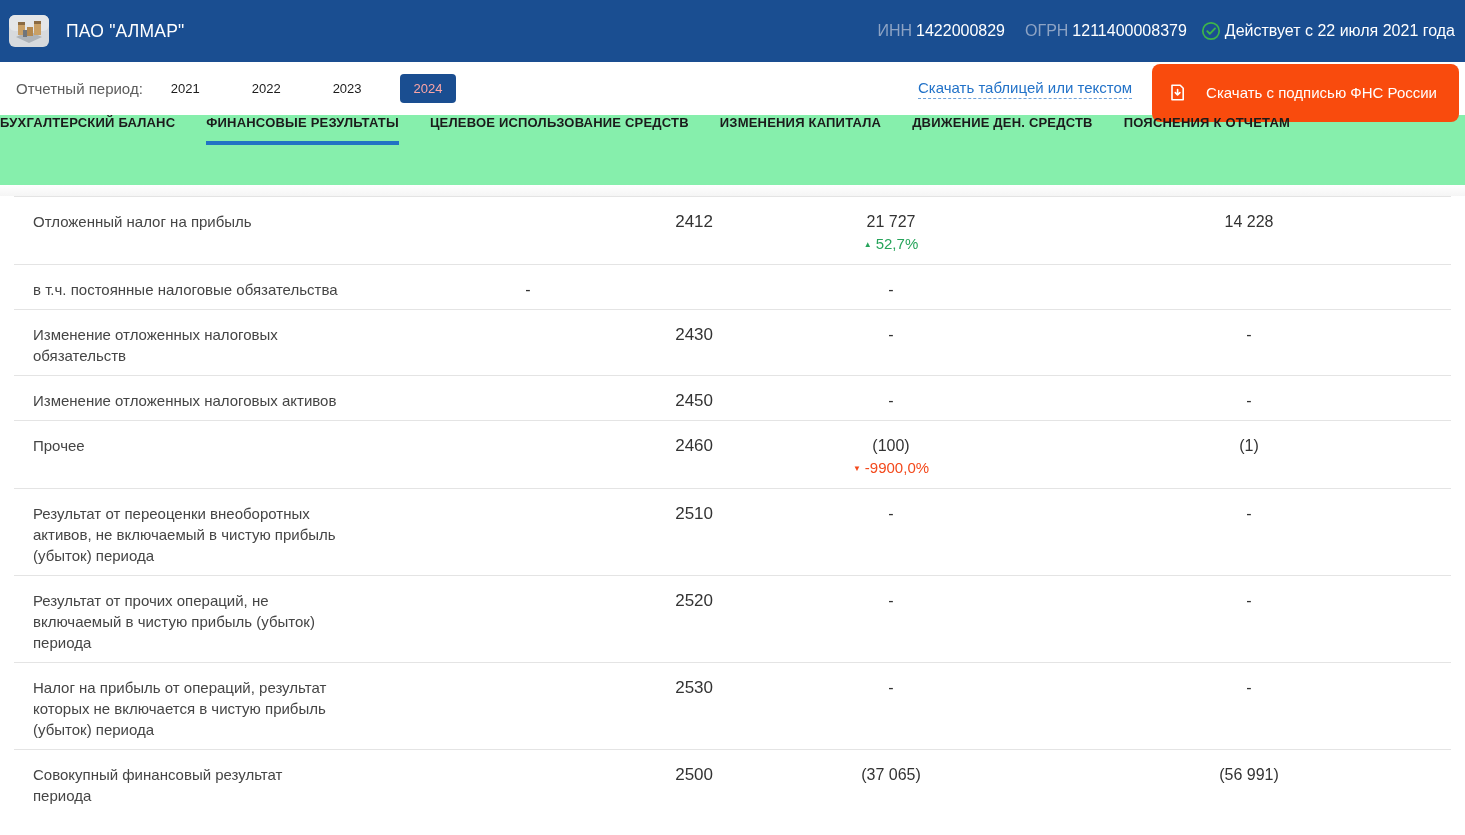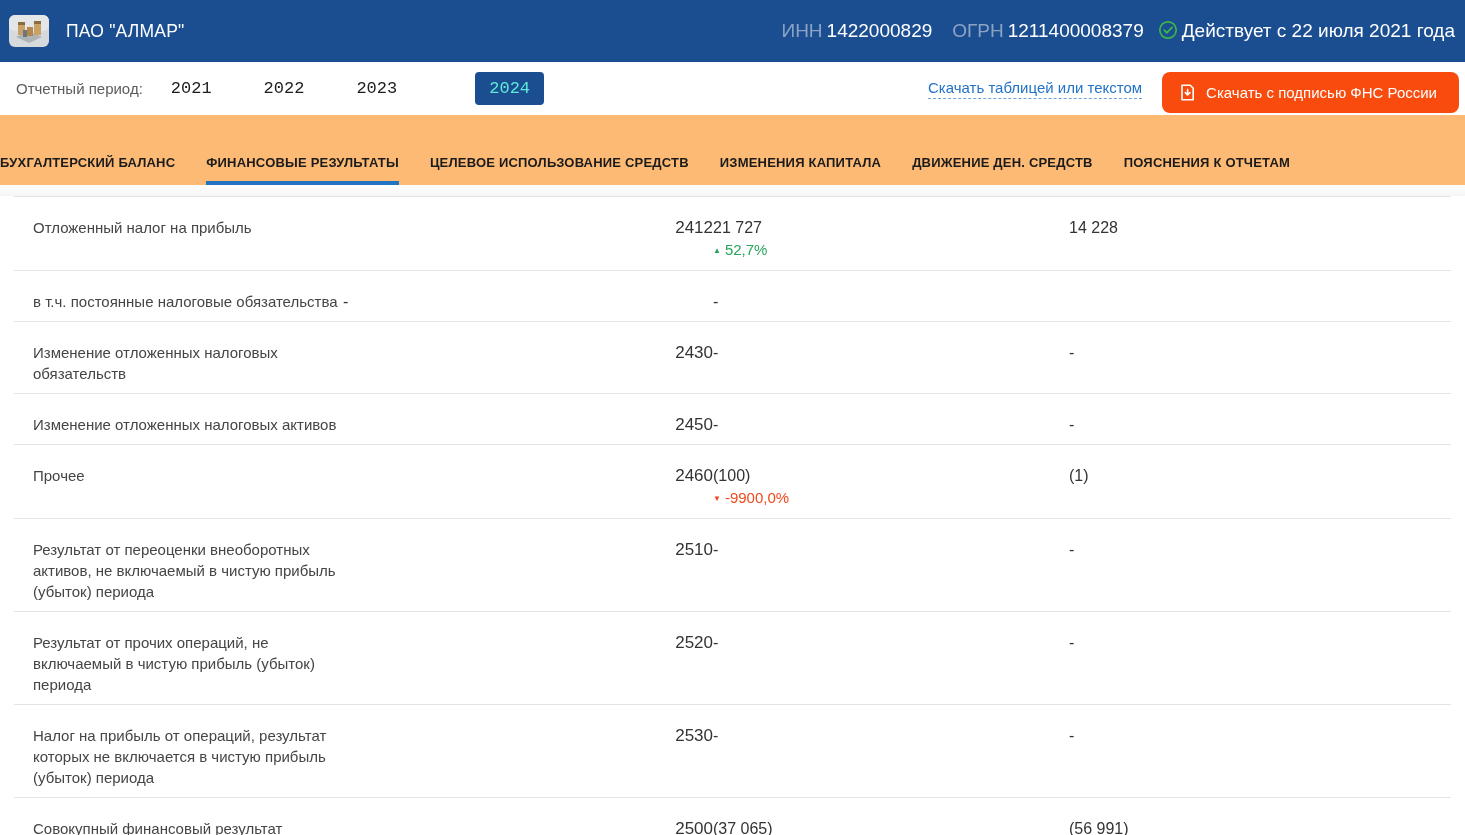--- a/index.html
+++ b/index.html
@@ -4,58 +4,58 @@
 <style>
   * { margin:0; padding:0; box-sizing:border-box; }
   html,body { width:1465px; height:835px; overflow:hidden; background:#fff;
     font-family:"Liberation Sans","DejaVu Sans",sans-serif; }
 
   
   .app-header { height:62px; background:#1a4e91; display:flex; align-items:center;
     padding:0 10px 0 8px; color:#fff; }
   .logo-tile { width:42px; height:36px; margin-right:16px; flex:0 0 auto; }
   .company-name { font-size:17.5px; letter-spacing:.2px; color:#fff; }
-  .header-right { margin-left:auto; display:flex; gap:4px; font-size:19px; }
+  .header-right { margin-left:auto; display:flex; align-items:center; gap:4px; font-size:16px; }
   .muted { color:#8da3c4; }
   .hval { color:#fff; }
   .grp-gap { width:12px; }
   .check-icon { width:20px; height:20px; margin-left:10px; }
 
   
   .period-bar { height:53px; display:flex; align-items:center; padding:0 6px 0 16px; background:#fff;justify-content:center; }
   .period-label { font-size:15px; color:#5c5c5c; margin-right:14px; }
   .years { display:flex; align-items:center; }
-  .year-btn { font-size:17px; color:#1c1c1c; padding:7px 14px; margin-right:24px;
+  .year-btn { font-size:13px; color:#1c1c1c; padding:7px 14px; margin-right:24px;
     border-radius:4px; cursor:pointer; background:transparent; border:none;
-    font-family:Liberation Mono, monospace; }
-  .year-btn.active { background:#1a4e91; color:#5eead4; margin-right:0;margin-left:40px; }
+    font-family:Liberation Sans, sans-serif; }
+  .year-btn.active { background:#1a4e91; color:#fca5a5; margin-right:0; }
   .period-right { margin-left:auto; display:flex; align-items:center; gap:20px; }
   .dl-link { font-size:15px; color:#2272c8; text-decoration:none;
     border-bottom:1px dashed rgba(34,114,200,.65); padding-bottom:2px; cursor:pointer; }
   .dl-signed-btn { background:#f94b0d; color:#fff; border:none; border-radius:8px;
-    height:41px; padding:0 22px 0 16px; font-size:15px; display:flex; align-items:center;
-    gap:9px; cursor:pointer; font-family:inherit;margin-top:8px; }
+    height:58px; padding:0 22px 0 16px; font-size:15px; display:flex; align-items:center;
+    gap:19px; cursor:pointer; font-family:inherit;margin-top:8px; }
 
   
-  .tabbar { height:70px; background:#fdba74; display:flex; align-items:flex-end; padding:0; }
+  .tabbar { height:70px; background:#86efac; display:flex; align-items:flex-start; padding:0; }
   .tab { position:relative; display:flex; align-items:flex-end; padding:0 0 15px 0;
     margin-right:31px; font-size:13px; font-weight:700; letter-spacing:.2px;
     color:#1b1b1b; cursor:pointer; white-space:nowrap; }
   .tab.active::after { content:""; position:absolute; left:0; right:0; bottom:0;
     height:4px; background:#2173c4; }
 
   .scroll-shadow { height:11px; background:linear-gradient(180deg,#ffffff 0%,#f5f5f5 100%); }
 
   
   .table-wrap { margin:0 14px; }
   .trow { display:grid; grid-template-columns:310px 370px 356px 360px;
-    padding:20px 0 9px 19px; border-top:1px solid #e4e4e4; }
+    padding:14px 0 9px 19px; border-top:1px solid #e4e4e4; }
   .c-label { font-size:15px; line-height:21px; color:#454545; }
   .c-code { font-size:17px; line-height:21px; color:#333; text-align:right; }
-  .c-val { font-size:16px; line-height:21px; color:#333; text-align:left; }
+  .c-val { font-size:16px; line-height:21px; color:#333; text-align:center; }
   .chg { font-size:15px; line-height:20px; margin-top:2px; white-space:nowrap; }
   .chg.up { color:#27a45b; }
   .chg.down { color:#f3491c; }
   .tri { font-size:8px; vertical-align:2px; margin-right:4px; }
 </style>
 </head>
 <body>
 
 <header class="app-header">
   <div class="logo-tile">

